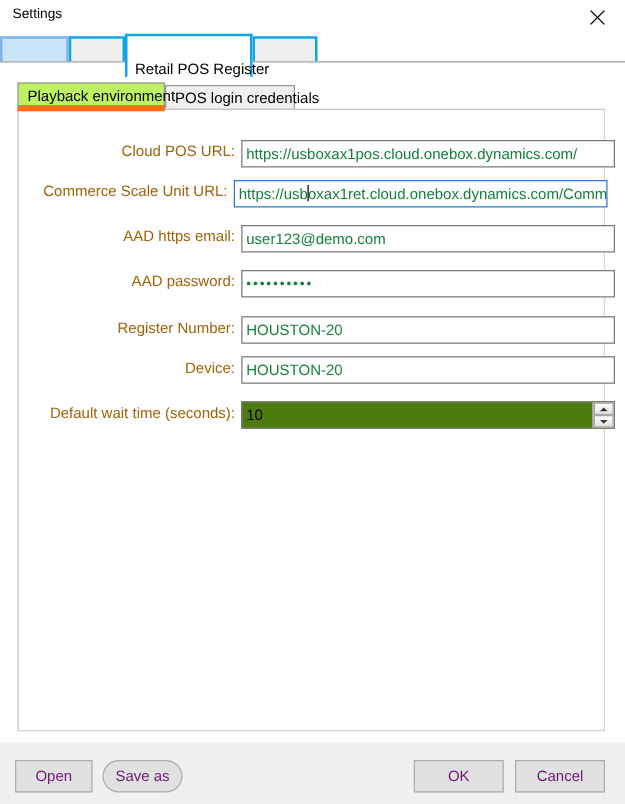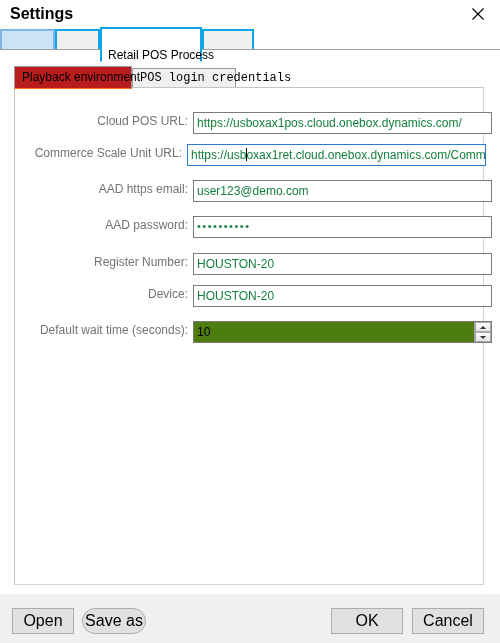--- a/index.html
+++ b/index.html
@@ -20,24 +20,23 @@
   
   .titlebar {
     position: absolute;
     left: 0; top: 0;
     width: 500px; height: 27px;
     background: #ffffff;
   }
   .titlebar-text {
     position: absolute;
     left: 10px; top: 5px;
-    font-size: 16px;
+    font-size: 11px;
     color: #000000;
     white-space: nowrap;
-    font-weight: bold;
   }
   .close-btn {
     position: absolute;
     right: 0; top: 0;
     width: 45px; height: 27px;
     display: flex;
     align-items: center;
     justify-content: center;
     cursor: default;
   }
@@ -102,22 +101,22 @@
     font-size: 12px;
     line-height: 18px;
     padding: 0 7px;
     white-space: nowrap;
     cursor: default;
   }
   .inner-tab.selected {
     top: 0;
     height: 23px;
     line-height: 21px;
-    background: #b91c1c;
-    border-bottom: 1px solid #f97316;
+    background: #bef264;
+    border-bottom: 5px solid #f97316;
     z-index: 5;
   }
   .inner-tabpage {
     position: absolute;
     left: 14px; top: 87px;
     width: 470px; height: 498px;
     background: #ffffff;
     box-sizing: border-box;
     border: 1px solid #c4c4c4;
     border-right-color: #d4d4d4;
@@ -128,21 +127,21 @@
   .form-row {
     position: absolute;
     height: 22px;
   }
   .field-label {
     position: absolute;
     right: 0;
     top: 2px;
     text-align: right;
     font-size: 12px;
-    color: #737373;
+    color: #a16207;
     white-space: nowrap;
   }
   .label-wrap {
     position: absolute;
     left: 0; top: 0;
     width: 166px;
     height: 22px;
   }
   .textbox {
     position: absolute;
@@ -241,22 +240,22 @@
     background: #f0f0f0;
   }
   .btn {
     position: absolute;
     top: 14px;
     height: 26px;
     box-sizing: border-box;
     border: 1px solid #adadad;
     background: #e1e1e1;
     font-family: "Liberation Sans", sans-serif;
-    font-size: 16px;
-    color: #000000;
+    font-size: 12px;
+    color: #701a75;
     text-align: center;
     line-height: 24px;
     cursor: default;
     white-space: nowrap;
   }
   .btn-open   { left: 12px;  width: 62px; }
   .btn-saveas { left: 82px;  width: 64px; border-radius: 13px; }
   .btn-ok     { left: 331px; width: 72px; }
   .btn-cancel { left: 412px; width: 72px; }
 </style>
@@ -271,29 +270,29 @@
         <line x1="0.5" y1="0.5" x2="11.5" y2="11.5" stroke="#000" stroke-width="1.1"></line>
         <line x1="11.5" y1="0.5" x2="0.5" y2="11.5" stroke="#000" stroke-width="1.1"></line>
       </svg>
     </span>
   </div>
 </div>
 
 <div class="outer-tabstrip" id="outer-tabstrip">
     <div class="outer-tab hovered" style="left: 0px; width: 55px;">General</div>
     <div class="outer-tab" style="left: 55px; width: 45px;">Optional</div>
-    <div class="outer-tab selected" style="left: 100px; width: 102px;">Retail POS Process</div>
+    <div class="outer-tab selected" style="left: 100px; width: 102px;">Retail POS Register</div>
     <div class="outer-tab" style="left: 202px; width: 52px; text-align: center;">Process</div>
   </div>
 
 <div class="outer-tabpage"></div>
 
 <div class="inner-tabstrip" id="inner-tabstrip">
     <div class="inner-tab selected" style="left: 0px; width: 118px;">Playback environment</div>
-    <div class="inner-tab" style="left: 118px; width: 104px; font-family: Liberation Mono, monospace;">POS login credentials</div>
+    <div class="inner-tab" style="left: 118px; width: 104px;">POS login credentials</div>
   </div>
 
 <div class="inner-tabpage"></div>
 <div id="form-host">
     <div class="form-row" style="left: 22px; top: 112px; width: 470px;">
       <div class="label-wrap">
         <div class="field-label">Cloud POS URL:</div>
       </div>
       <div class="textbox"><span>https://usboxax1pos.cloud.onebox.dynamics.com/</span></div>
     </div>

